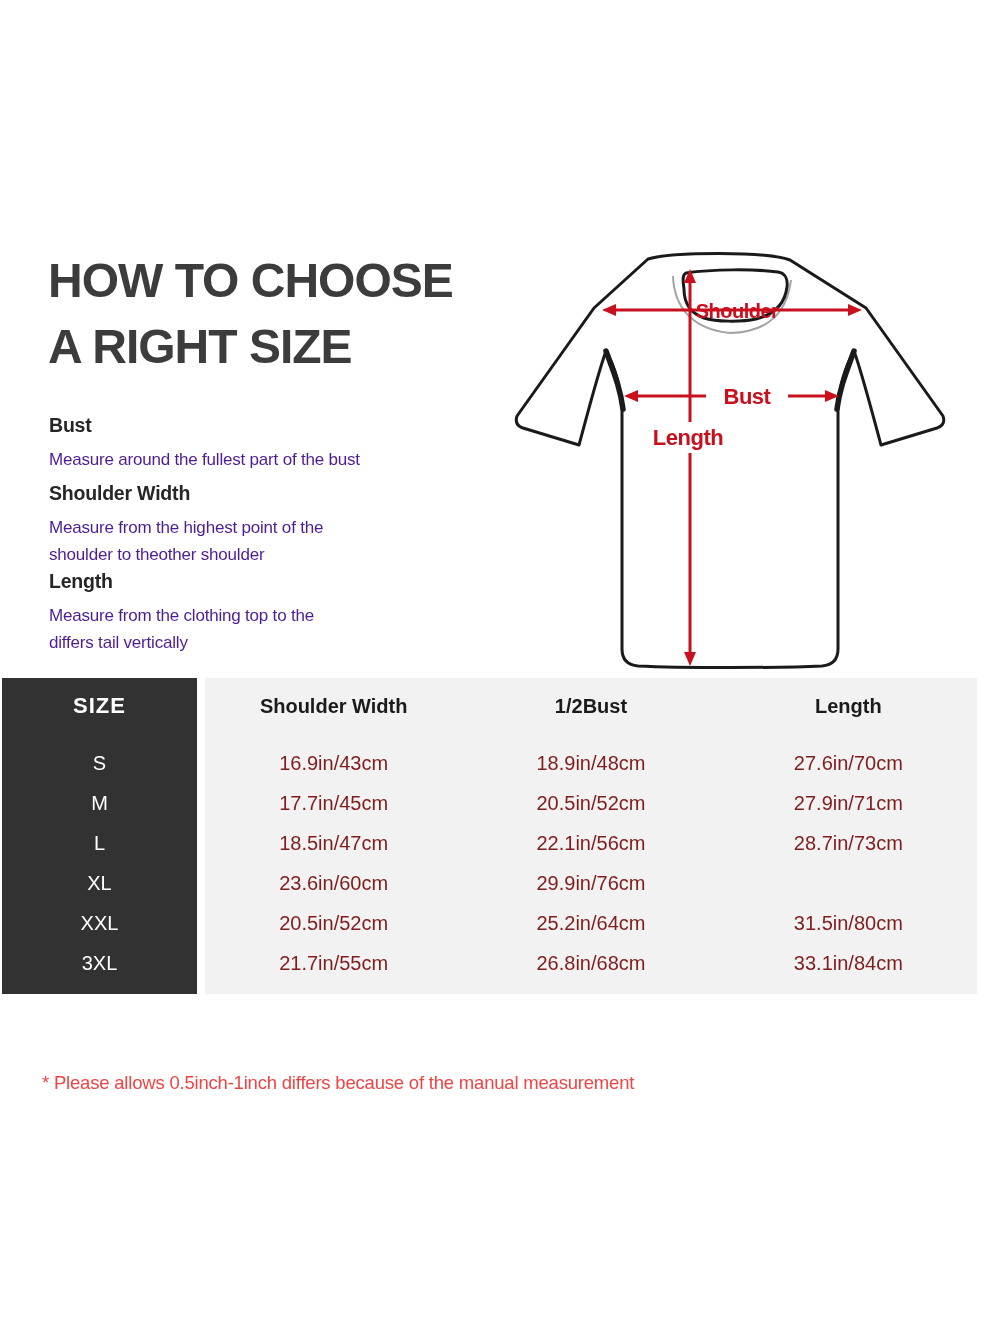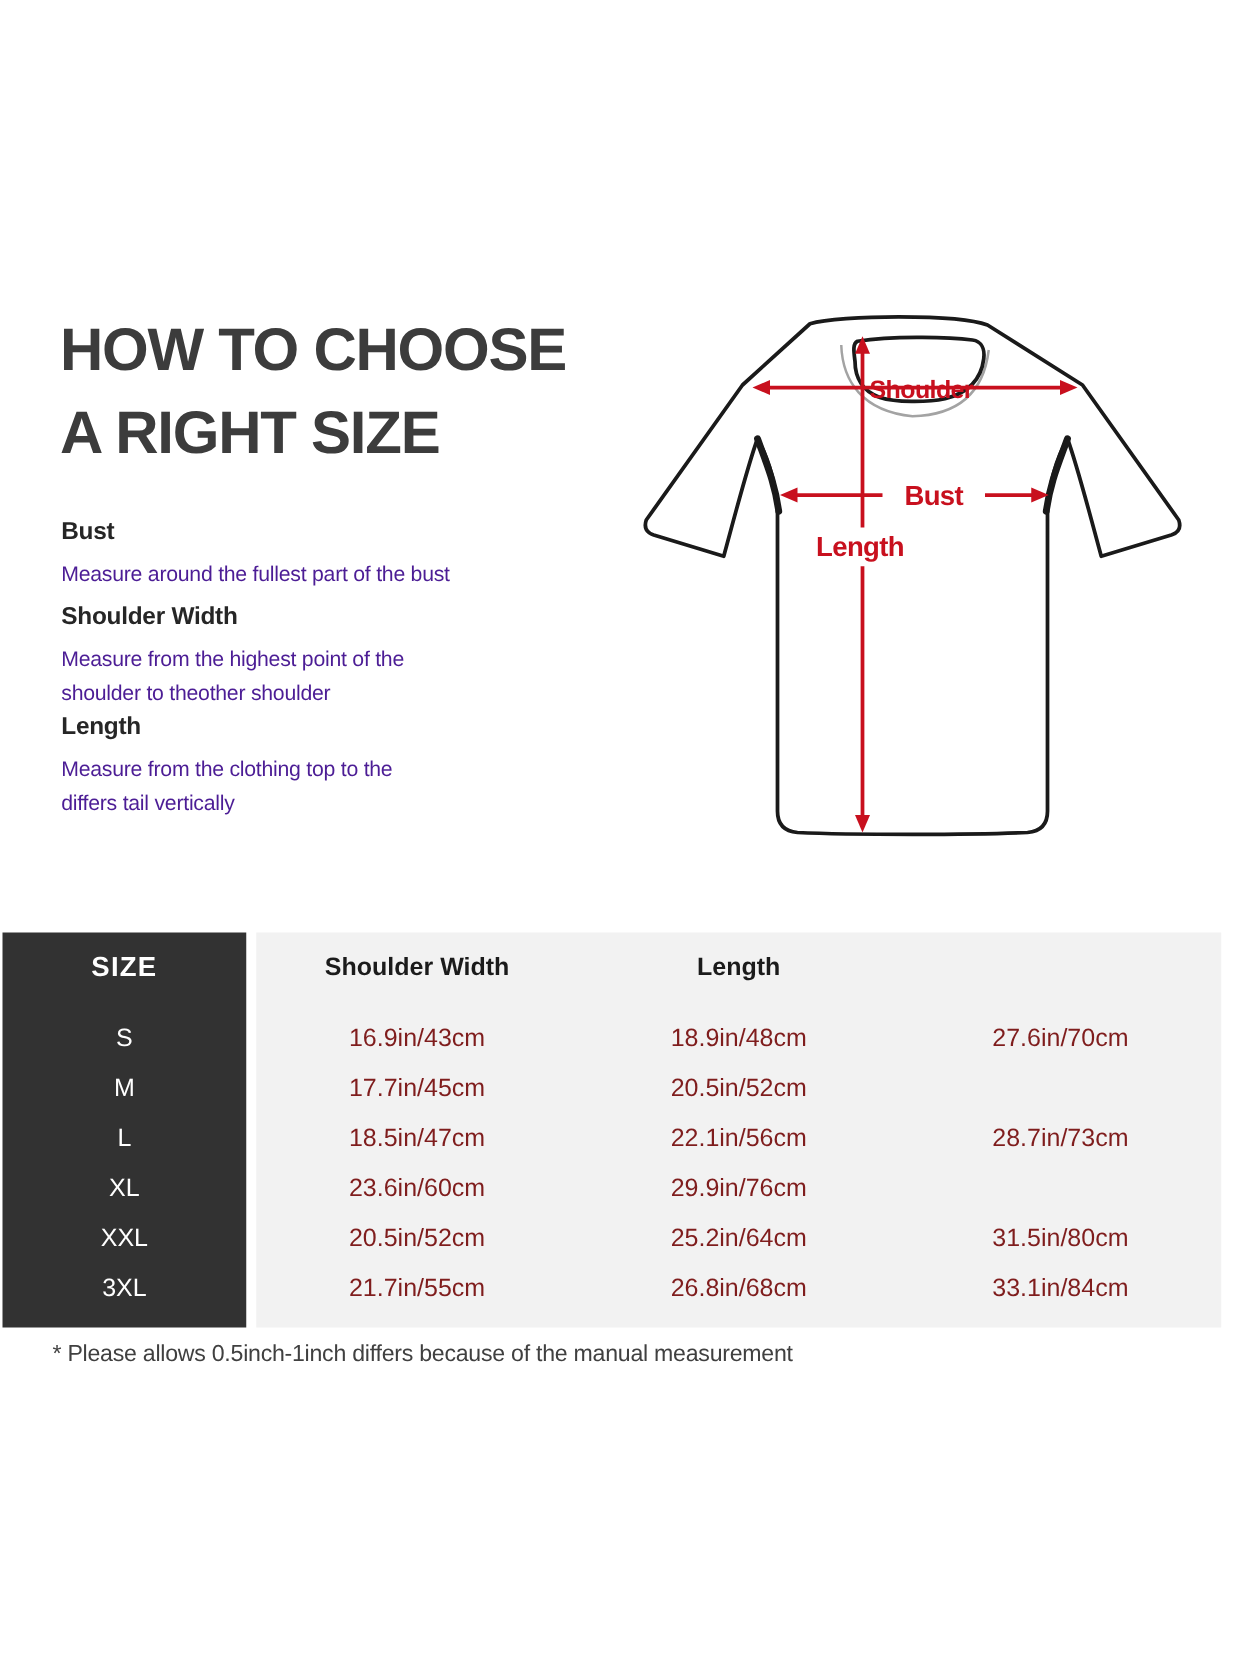--- a/index.html
+++ b/index.html
@@ -40,39 +40,39 @@
   .pit { fill:none; stroke:#1a1a1a; stroke-width:5.5; stroke-linecap:round; }
   .red-line { stroke:#c8101e; stroke-width:3; }
   .red-head { fill:#c8101e; }
   .label-bg { fill:#ffffff; }
   .red-label {
     fill:#c8101e; font-weight:bold; text-anchor:middle;
     font-family:"Liberation Sans", sans-serif; letter-spacing:-0.5px;
   }
 
   
-  .size-table { position:absolute; left:2px; top:746px; width:975px; height:316px; display:flex; }
+  .size-table { position:absolute; left:2px; top:678px; width:975px; height:316px; display:flex; }
   .size-col { width:195px; background:#323232; color:#ffffff; flex:none; }
   .gap-col { width:8px; flex:none; }
   .data-col { flex:1; background:#f2f2f2; }
   .col-header { height:56px; display:flex; align-items:center; justify-content:center; }
   .size-col .col-header { font-size:22px; font-weight:bold; letter-spacing:1px; }
   .data-col .col-header, .data-col .t-row {
     display:grid; grid-template-columns:1fr 1fr 1fr; align-items:center;
   }
   .data-col .col-header span { text-align:center; font-size:20px; font-weight:bold; color:#1b1b1b; }
   .t-rows { padding:9px 0; }
   .t-row { height:40px; }
   .size-col .t-row { display:flex; align-items:center; justify-content:center; font-size:20px; }
   .data-col .t-row span { text-align:center; font-size:20px; color:#7f1d1d; }
 
   
   .footnote {
     position:absolute; left:42px; top:1072px;
-    font-size:18.5px; color:#404040; letter-spacing:-0.2px; white-space:nowrap;
+    font-size:18.5px; color:#ef4444; letter-spacing:-0.2px; white-space:nowrap;
   }
 </style>
 </head>
 <body>
 
 <div id="canvas">
 
   <div class="title">
     <div>HOW TO CHOOSE</div>
     <div>A RIGHT SIZE</div>
@@ -172,31 +172,33 @@
         <div class="t-row">XXL</div>
         <div class="t-row">3XL</div>
       </div>
     </div>
 
     <div class="gap-col"></div>
 
     <div class="data-col">
       <div class="col-header">
         <span>Shoulder Width</span>
+        <span>1/2Bust</span>
         <span>Length</span>
       </div>
       <div class="t-rows">
         <div class="t-row">
           <span>16.9in/43cm</span>
           <span>18.9in/48cm</span>
           <span>27.6in/70cm</span>
         </div>
         <div class="t-row">
           <span>17.7in/45cm</span>
           <span>20.5in/52cm</span>
+          <span>27.9in/71cm</span>
         </div>
         <div class="t-row">
           <span>18.5in/47cm</span>
           <span>22.1in/56cm</span>
           <span>28.7in/73cm</span>
         </div>
         <div class="t-row">
           <span>23.6in/60cm</span>
           <span>29.9in/76cm</span>
         </div>

